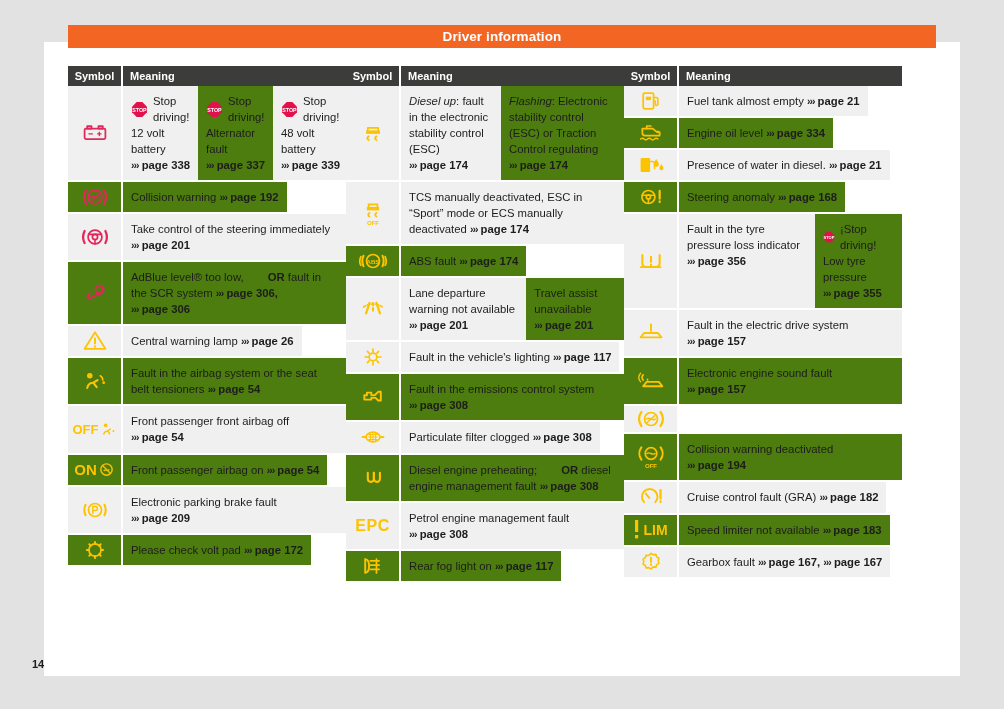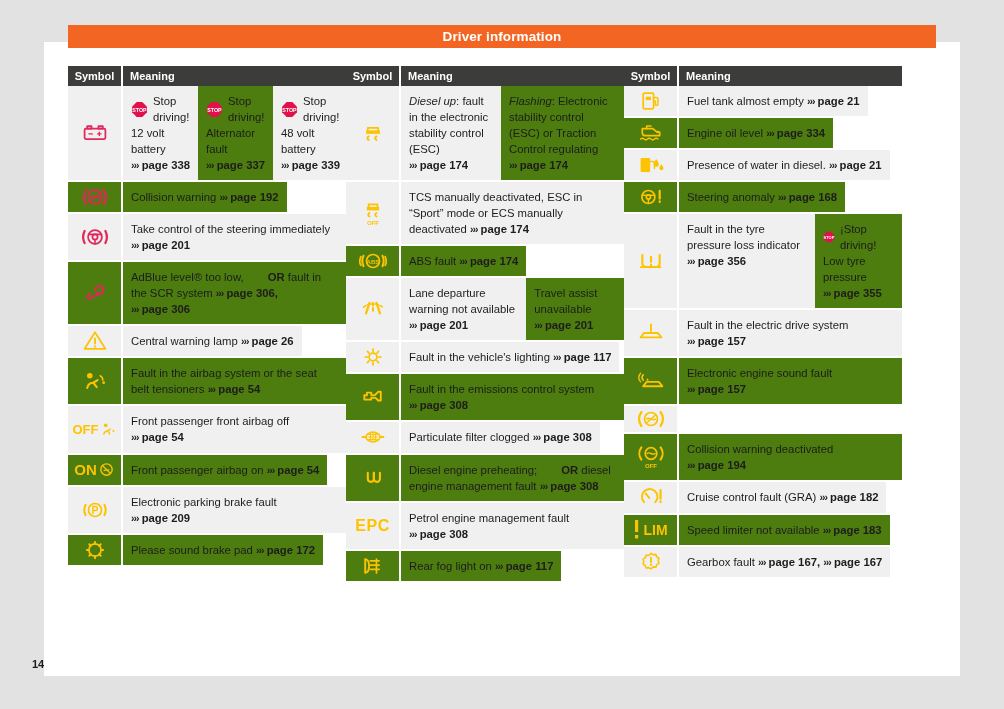--- a/index.html
+++ b/index.html
@@ -273,21 +273,21 @@
       </div>
       <div class="grp">
         <div class="symcell sh-b">
           <svg width="30" height="26" viewBox="0 0 34 30" fill="none" stroke="#fdc300" stroke-width="2" stroke-linecap="round" stroke-linejoin="round">
             <circle cx="17" cy="15" r="7"></circle>
             <path d="M17 5.6v2.4M17 22v2.4M7.6 15h2.4M24 15h2.4M10.4 8.4l1.7 1.7M21.9 19.9l1.7 1.7M23.6 8.4l-1.7 1.7M12.1 19.9l-1.7 1.7" stroke-width="2.2"></path>
           </svg>
         </div>
         <div class="rows">
           <div class="row sh-b">
-            <div><span>Please sound brake pad</span> <span class="pg"><span class="chev">›››</span> page 172</span></div>
+            <div><span>Please check volt pad</span> <span class="pg"><span class="chev">›››</span> page 172</span></div>
           </div>
         </div>
       </div>
     </div>
     <div class="col">
       <div class="thead">
           <div class="th-sym">Symbol</div>
           <div class="th-mean">Meaning</div>
         </div>
       <div class="grp">

